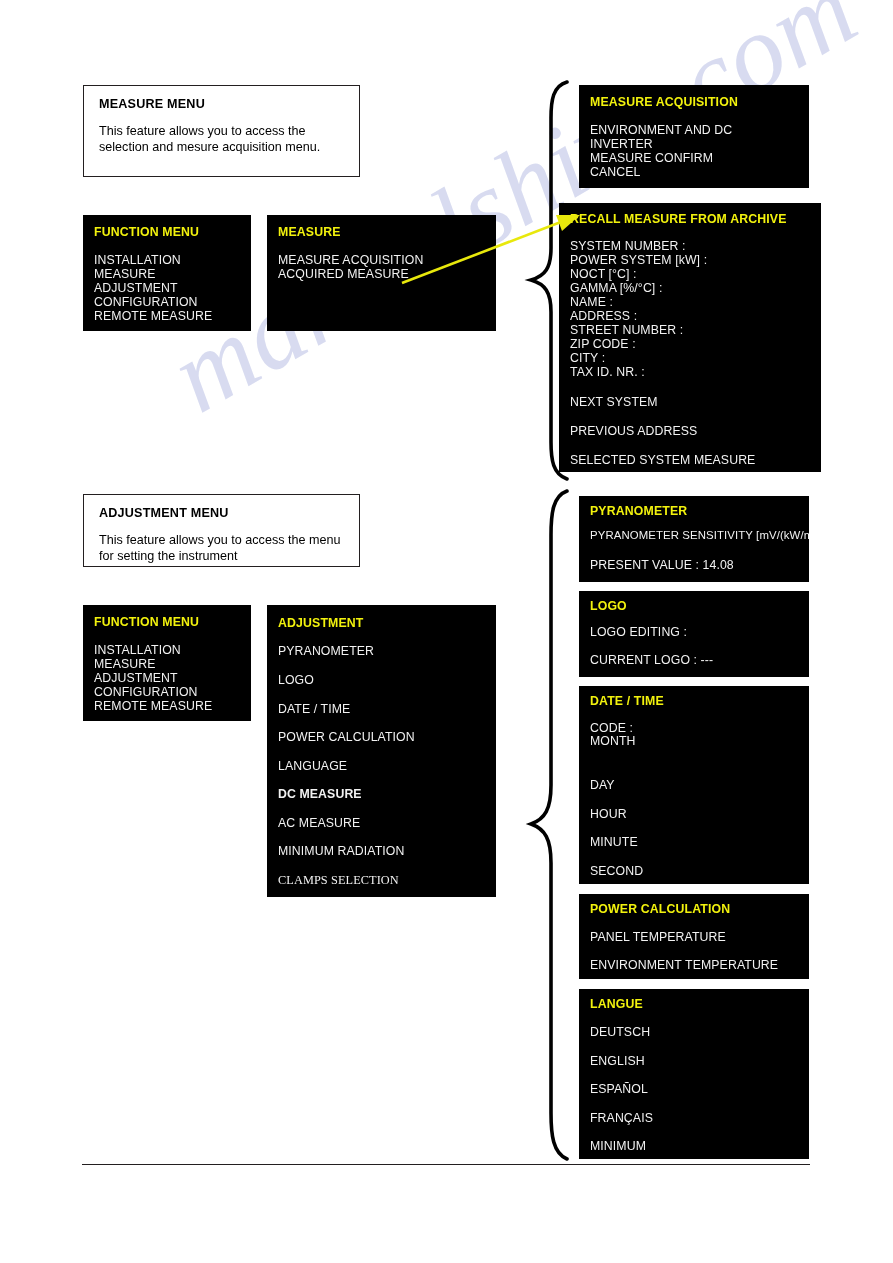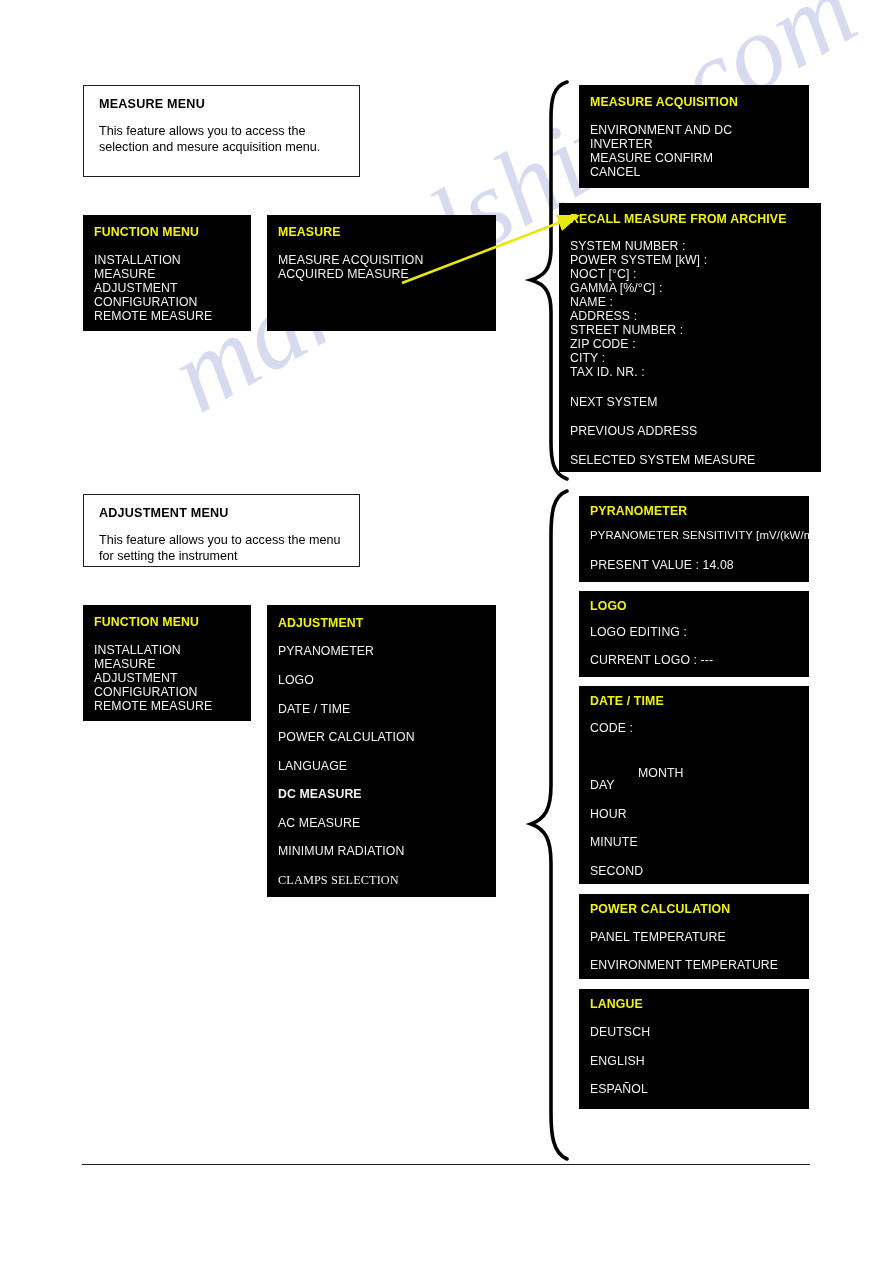--- a/index.html
+++ b/index.html
@@ -188,34 +188,34 @@
 
   <div class="lcd" style="left:579px;top:591px;width:230px;height:86px;">
     <div class="hdr" style="top:8px;">LOGO</div>
     <div class="row" style="top:34px;">LOGO EDITING :</div>
     <div class="row" style="top:62px;">CURRENT LOGO : ---</div>
   </div>
 
   <div class="lcd" style="left:579px;top:686px;width:230px;height:198px;">
     <div class="hdr" style="top:8px;">DATE / TIME</div>
     <div class="row" style="top:35px;">CODE :</div>
-    <div class="row" style="top:80px;margin-left:48px;">MONTH</div>
+    <div class="row" style="top:48px;">MONTH</div>
     <div class="row" style="top:92px;">DAY</div>
     <div class="row" style="top:121px;">HOUR</div>
     <div class="row" style="top:149px;">MINUTE</div>
     <div class="row" style="top:178px;">SECOND</div>
   </div>
 
   <div class="lcd" style="left:579px;top:894px;width:230px;height:85px;">
     <div class="hdr" style="top:8px;">POWER CALCULATION</div>
     <div class="row" style="top:36px;">PANEL TEMPERATURE</div>
     <div class="row" style="top:64px;">ENVIRONMENT TEMPERATURE</div>
   </div>
 
-  <div class="lcd" style="left:579px;top:989px;width:230px;height:120px;text-align:right;">
+  <div class="lcd" style="left:579px;top:989px;width:230px;height:170px;text-align:right;">
     <div class="hdr" style="top:8px;">LANGUE</div>
     <div class="row" style="top:36px;">DEUTSCH</div>
     <div class="row" style="top:65px;">ENGLISH</div>
     <div class="row" style="top:93px;">ESPAÑOL</div>
     <div class="row" style="top:122px;">FRANÇAIS</div>
     <div class="row" style="top:150px;">MINIMUM</div>
   </div>
 
   <svg class="brace" style="left:515px;top:78px;" width="60" height="405" viewBox="0 0 60 405">
     <path d="M52,4 C38,8 36,22 36,40 L36,170 C36,190 30,198 16,202

